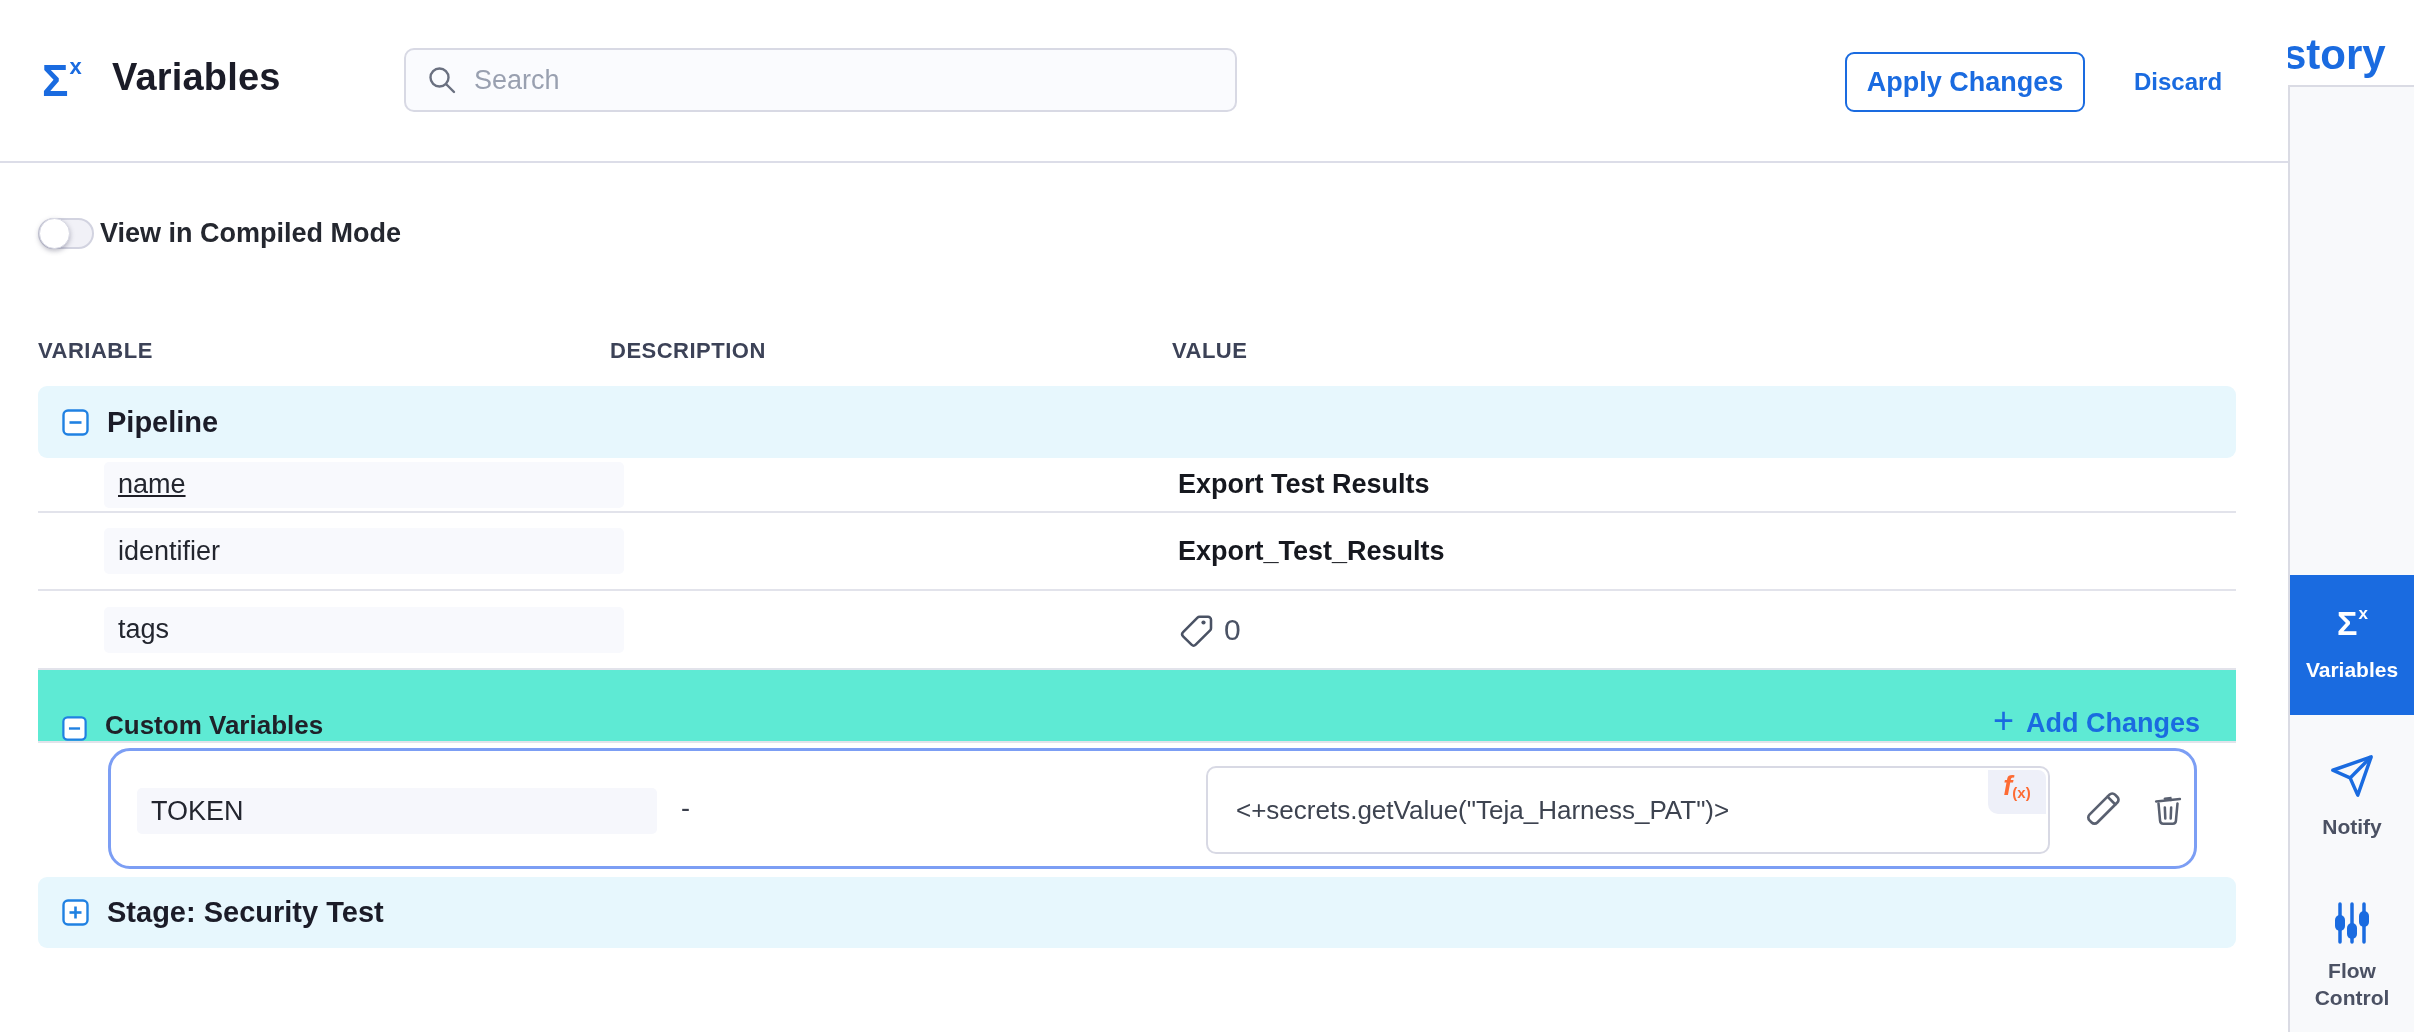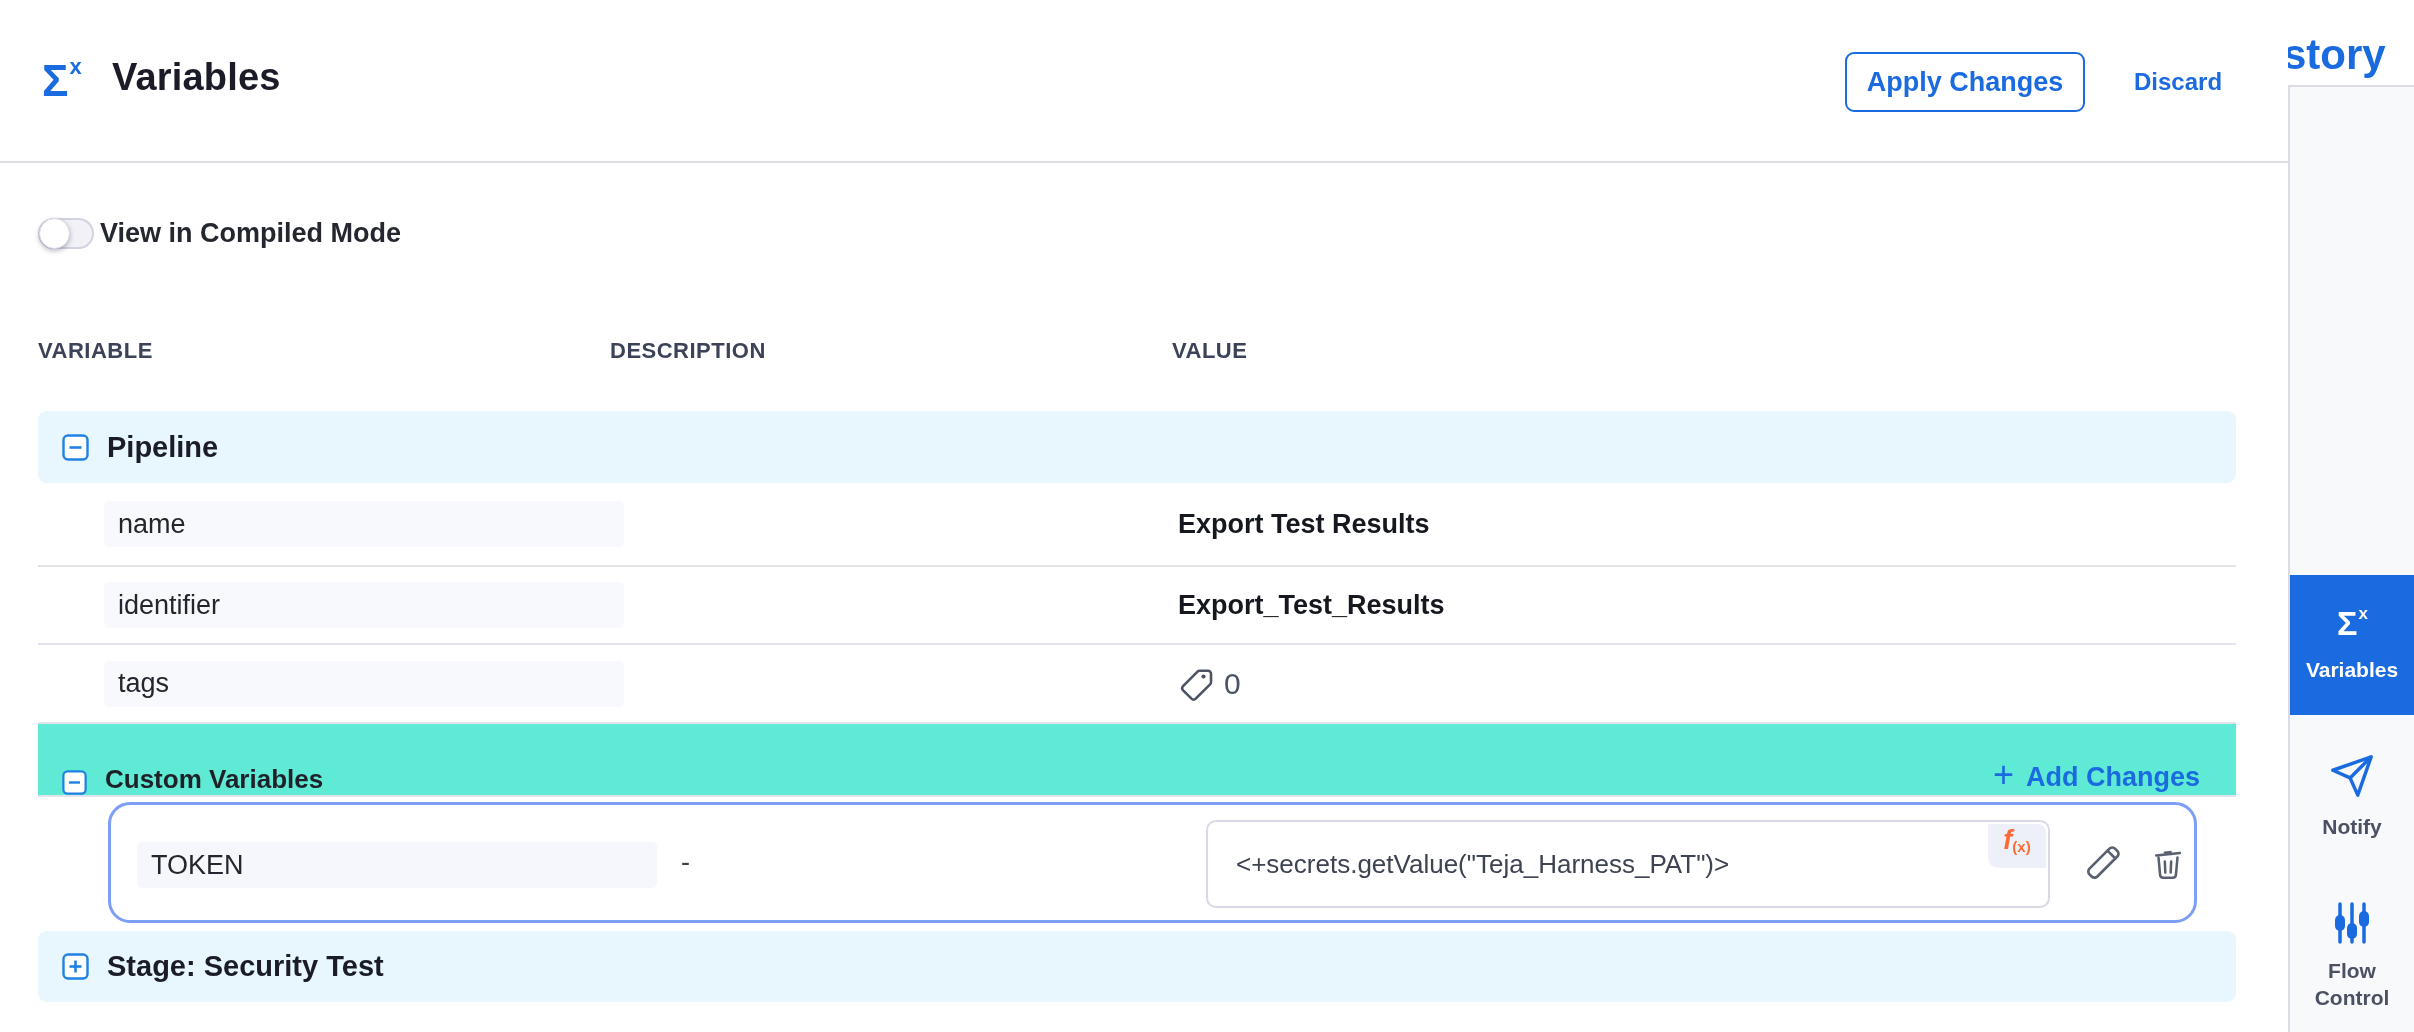--- a/index.html
+++ b/index.html
@@ -51,27 +51,27 @@
   .toggle-label { font-size:27px; color:#24272f; }
 
   
   .colheads { position:absolute; top:338px; left:0; width:2288px; height:30px; }
   .colheads span { position:absolute; font-size:22px; font-weight:700; color:#3c4257; letter-spacing:0.5px; }
   .ch-var { left:38px; } .ch-desc { left:610px; } .ch-val { left:1172px; }
 
   
   .vtable { position:absolute; left:38px; top:386px; width:2198px; }
   .sec-row { display:flex; align-items:center; background:#e7f7fd; border-radius:9px; }
-  .sec-pipeline { height:72px;margin-top:25px; }
+  .sec-pipeline { height:72px; }
   .sec-stage { height:71px; }
   .sec-row .secicon { margin-left:24px; display:flex; }
   .sec-title { margin-left:18px; font-size:29px; font-weight:700; color:#1b1c28; }
 
   .vrow { position:relative; display:flex; align-items:center; border-bottom:2px solid #e2e3eb; }
-  .r-name { height:84px; } .r-identifier { height:78px; } .r-tags { height:79px; }
+  .r-name { height:55px;text-decoration:underline; } .r-identifier { height:78px; } .r-tags { height:79px; }
   .labelbox { margin-left:66px; width:520px; height:46px; background:#f8f9fd; border-radius:5px;
               display:flex; align-items:center; padding-left:14px; font-size:27px; color:#23262f; }
   .valcell { position:absolute; left:1140px; font-size:27px; font-weight:600; color:#16181f; display:flex; align-items:center; gap:10px; }
   .tagval { color:#4a5264; font-weight:400; font-size:30px; }
 
   .custom-head { position:relative; display:flex; align-items:flex-end; height:73px; border-bottom:2px solid #e2e3eb; background:#5eead4; }
   .custom-head .secicon { margin-left:24px; display:flex; }
   .custom-title { margin-left:18px; font-size:26px; font-weight:600; color:#1f2129; }
   .add-variable { margin-left:auto; margin-right:36px; display:flex; align-items:center; gap:12px; color:#1a6be0; cursor:pointer; }
   .add-variable .plus { font-size:36px; font-weight:400; line-height:1; position:relative; top:-2px; }
@@ -136,20 +136,29 @@
         <span>Flow</span><br><span>Control</span>
       </div>
     </div>
   </div>
 
   <div class="drawer">
 
     <div class="drawer-header">
       <div class="logo"><span>Σ</span><sup>x</sup></div>
       <div class="page-title">Variables</div>
+      <div class="searchbox">
+        <span>
+          <svg width="32" height="32" viewBox="0 0 32 32" fill="none" stroke="#6a7080" stroke-width="2.4" stroke-linecap="round">
+            <circle cx="13.5" cy="13.5" r="9"></circle>
+              <line x1="20.5" y1="20.5" x2="28" y2="28"></line>
+          </svg>
+        </span>
+        <input type="text" placeholder="Search" style="">
+      </div>
       <button class="btn-apply">Apply Changes</button>
       <button class="btn-discard">Discard</button>
     </div>
 
     <div class="toggle-row">
       <div class="switch">
           <div class="knob"></div>
         </div>
       <div class="toggle-label">View in Compiled Mode</div>
     </div>

